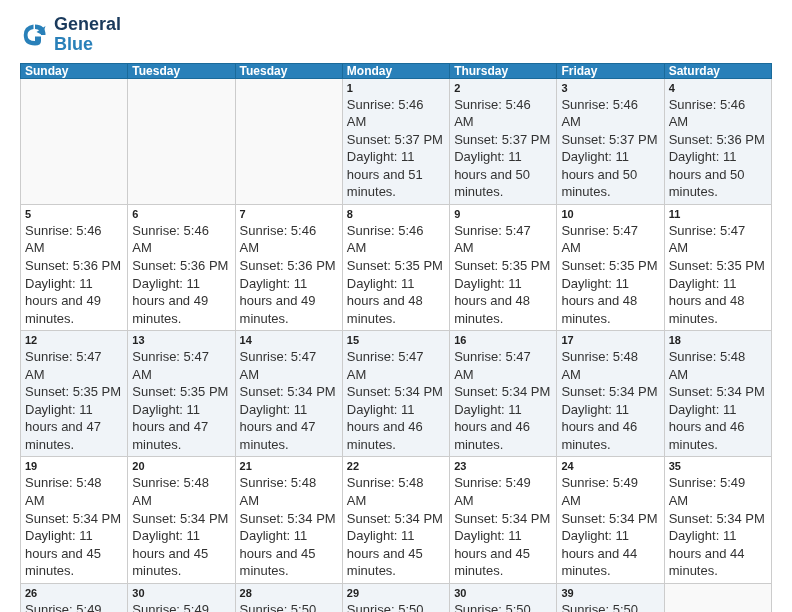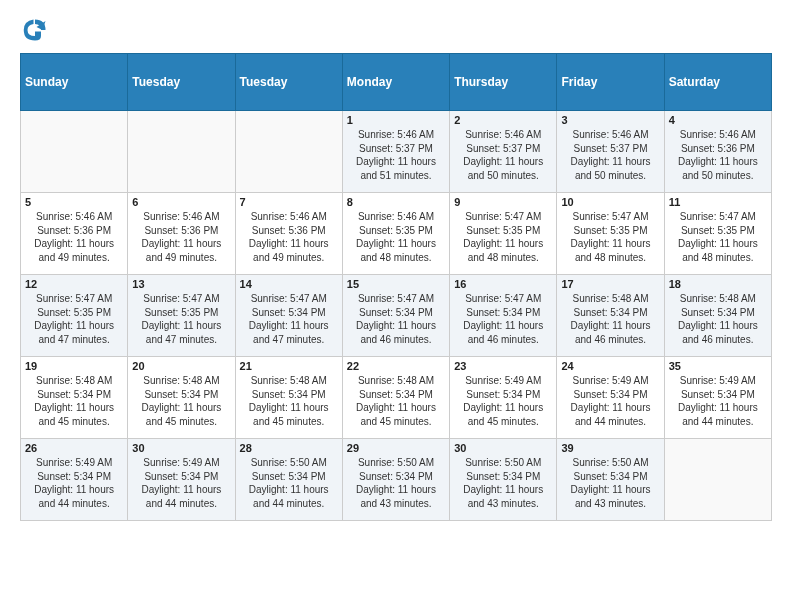--- a/index.html
+++ b/index.html
@@ -53,21 +53,21 @@
     }
     .calendar {
       width: 100%;
       border-collapse: collapse;
     }
     .calendar thead th {
       background-color: #2980b9;
       color: #fff;
       font-size: 12px;
       font-weight: bold;
-      padding: 21px 4px;
+      padding: 0 4px;
       border: 1px solid #1a6a9a;
       text-align: left;
     }
     .calendar tbody td {
       border: 1px solid #ccc;
       vertical-align: top;
       padding: 3px 4px;
       width: calc(100% / 7);
       font-size: 9.5px;
       color: #222;
@@ -80,40 +80,43 @@
     .calendar tbody tr:nth-child(even) td {
       background-color: #fff;
     }
     .day-num {
       font-size: 11px;
       font-weight: bold;
       display: block;
       margin-bottom: 2px;
     }
     .day-info {
-      font-size: 10px;
+      font-size: 13px;
       line-height: 1.35;
       color: #333;
-      text-align: center;
     }
     .empty-cell {
       background: #f9f9f9 !important;
     }
   </style>
 </head>
 <body>
 
 <div class="page">
   <div class="header">
     <div class="logo">
       <svg class="logo-icon" viewBox="0 0 40 40" xmlns="http://www.w3.org/2000/svg">
         <path d="M5 20 Q5 8 18 6 L18 12 Q10 13 10 20 Q10 28 20 28 L20 22 L28 22 L28 28 Q28 34 20 34 Q5 34 5 20Z" fill="#2980b9"></path>
         <path d="M20 6 Q34 6 34 20 L28 20 Q28 12 20 12Z" fill="#2980b9"></path>
         <path d="M22 16 L34 8 L30 20 Z" fill="#2980b9"></path>
       </svg>
+      <div class="logo-text">
+        <div>General</div>
+        <div><span>Blue</span></div>
+      </div>
     </div>
     <div class="title-block">
       <div class="main-title"></div>
       <div class="subtitle"></div>
     </div>
   </div>
 
   <table class="calendar">
     <thead>
       <tr id="header-row">

